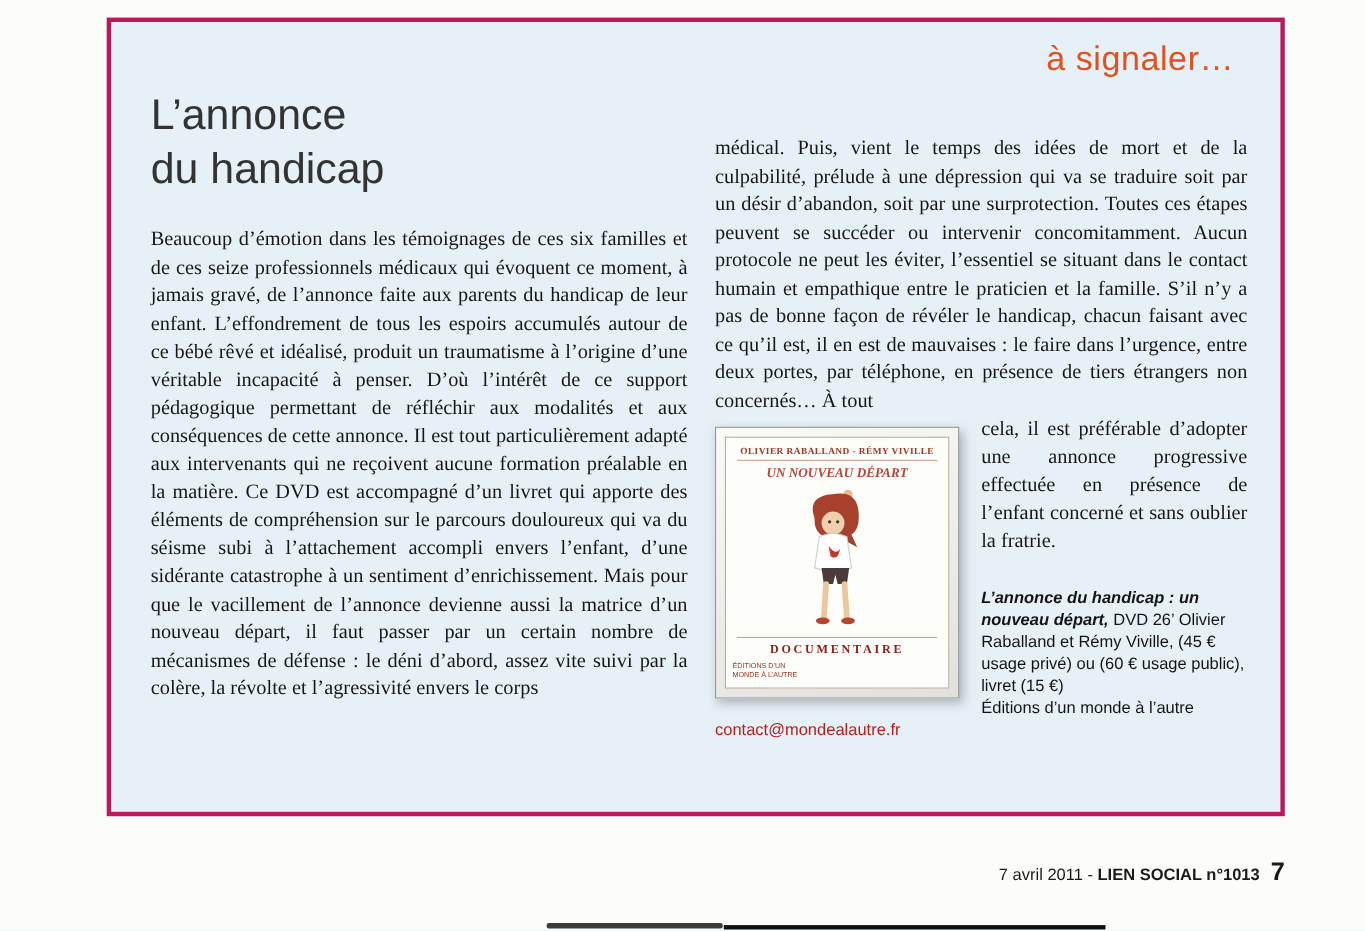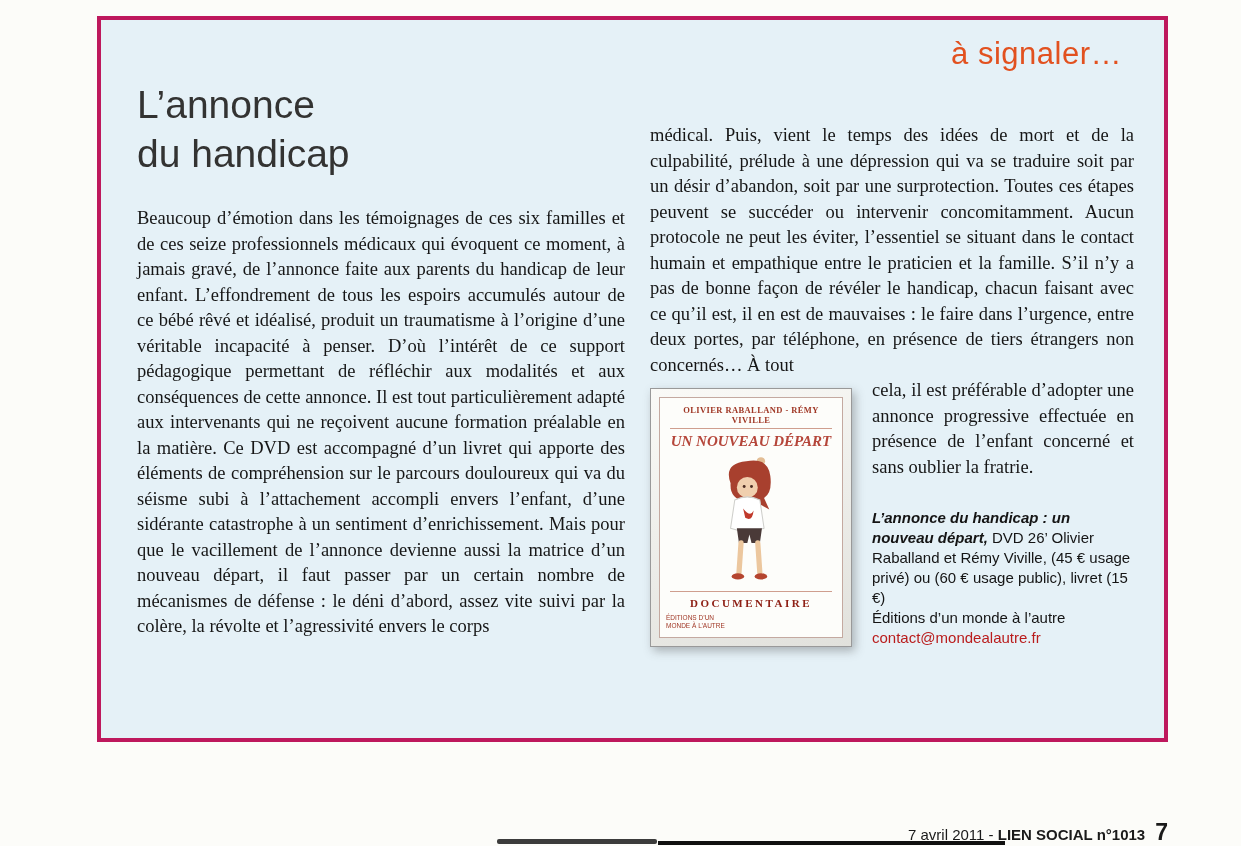--- a/index.html
+++ b/index.html
@@ -39,21 +39,21 @@
   .col-left  { left: 36px;  top: 186px; width: 488px; }
   .col-right { left: 549px; top: 103px; width: 484px; }
 
   .body-text {
     font-size: 18.5px;
     line-height: 25.5px;
     text-align: justify;
     color: #161616;
   }
 
-  .figure { float: left; width: 202px; margin: 10px 20px 4px 0; }
+  .figure { float: left; width: 222px; margin: 10px 20px 4px 0; }
   .dvd-outer {
     background: linear-gradient(160deg, #fafaf7, #e1e1dc);
     border: 1px solid #999;
     box-shadow: 3px 4px 9px rgba(60,60,60,0.35);
     padding: 8px;
   }
   .dvd-inner {
     border: 1px solid #c4a9a0;
     background: #fdfdfa;
     padding: 7px 6px 6px;
@@ -64,21 +64,21 @@
     color: #a03826; letter-spacing: 0.4px;
     border-bottom: 1px solid #cf9e8e;
     padding-bottom: 3px; margin: 0 4px 4px;
   }
   .dvd-title {
     font-size: 13.5px; font-weight: bold;
     color: #8e2015; letter-spacing: 0.3px;
     margin: 2px 0 1px;
   }
   .dvd-subtitle {
-    font-size: 15px; font-weight: bold; font-style: italic;
+    font-size: 12px; font-weight: bold; font-style: italic;
     color: #b5463a; margin-bottom: 3px;
   }
   .dvd-illustration {
     height: 138px;
     display: flex; justify-content: center; align-items: center;
   }
   .dvd-genre {
     font-size: 11px; font-weight: bold;
     letter-spacing: 2.5px; color: #8e2015;
     border-top: 1px solid #cf9e8e;
@@ -98,21 +98,20 @@
     margin-top: 28px;
   }
   .caption-title { font-weight: bold; font-style: italic; }
   .caption-contact { color: #b91c1c; text-decoration: none; }
 
   .footer {
     position: absolute; top: 779px; right: 73px;
     display: flex; align-items: baseline; gap: 10px;
     font-family: "Liberation Sans", sans-serif;
     color: #1a1a1a;
-    margin-top: 40px;
   }
   .footer-date { font-size: 15px; }
   .footer-magazine { font-size: 15px; font-weight: bold; }
   .footer-pagenum { font-size: 23px; font-weight: bold; }
 
   .scan-artifact { position: absolute; }
   .artifact-1 { left: 497px; top: 839px; width: 160px; height: 5px; background: #3c3c3c; border-radius: 2px; }
   .artifact-2 { left: 658px; top: 841px; width: 347px; height: 4px; background: #101010; }
 </style>
 </head>

